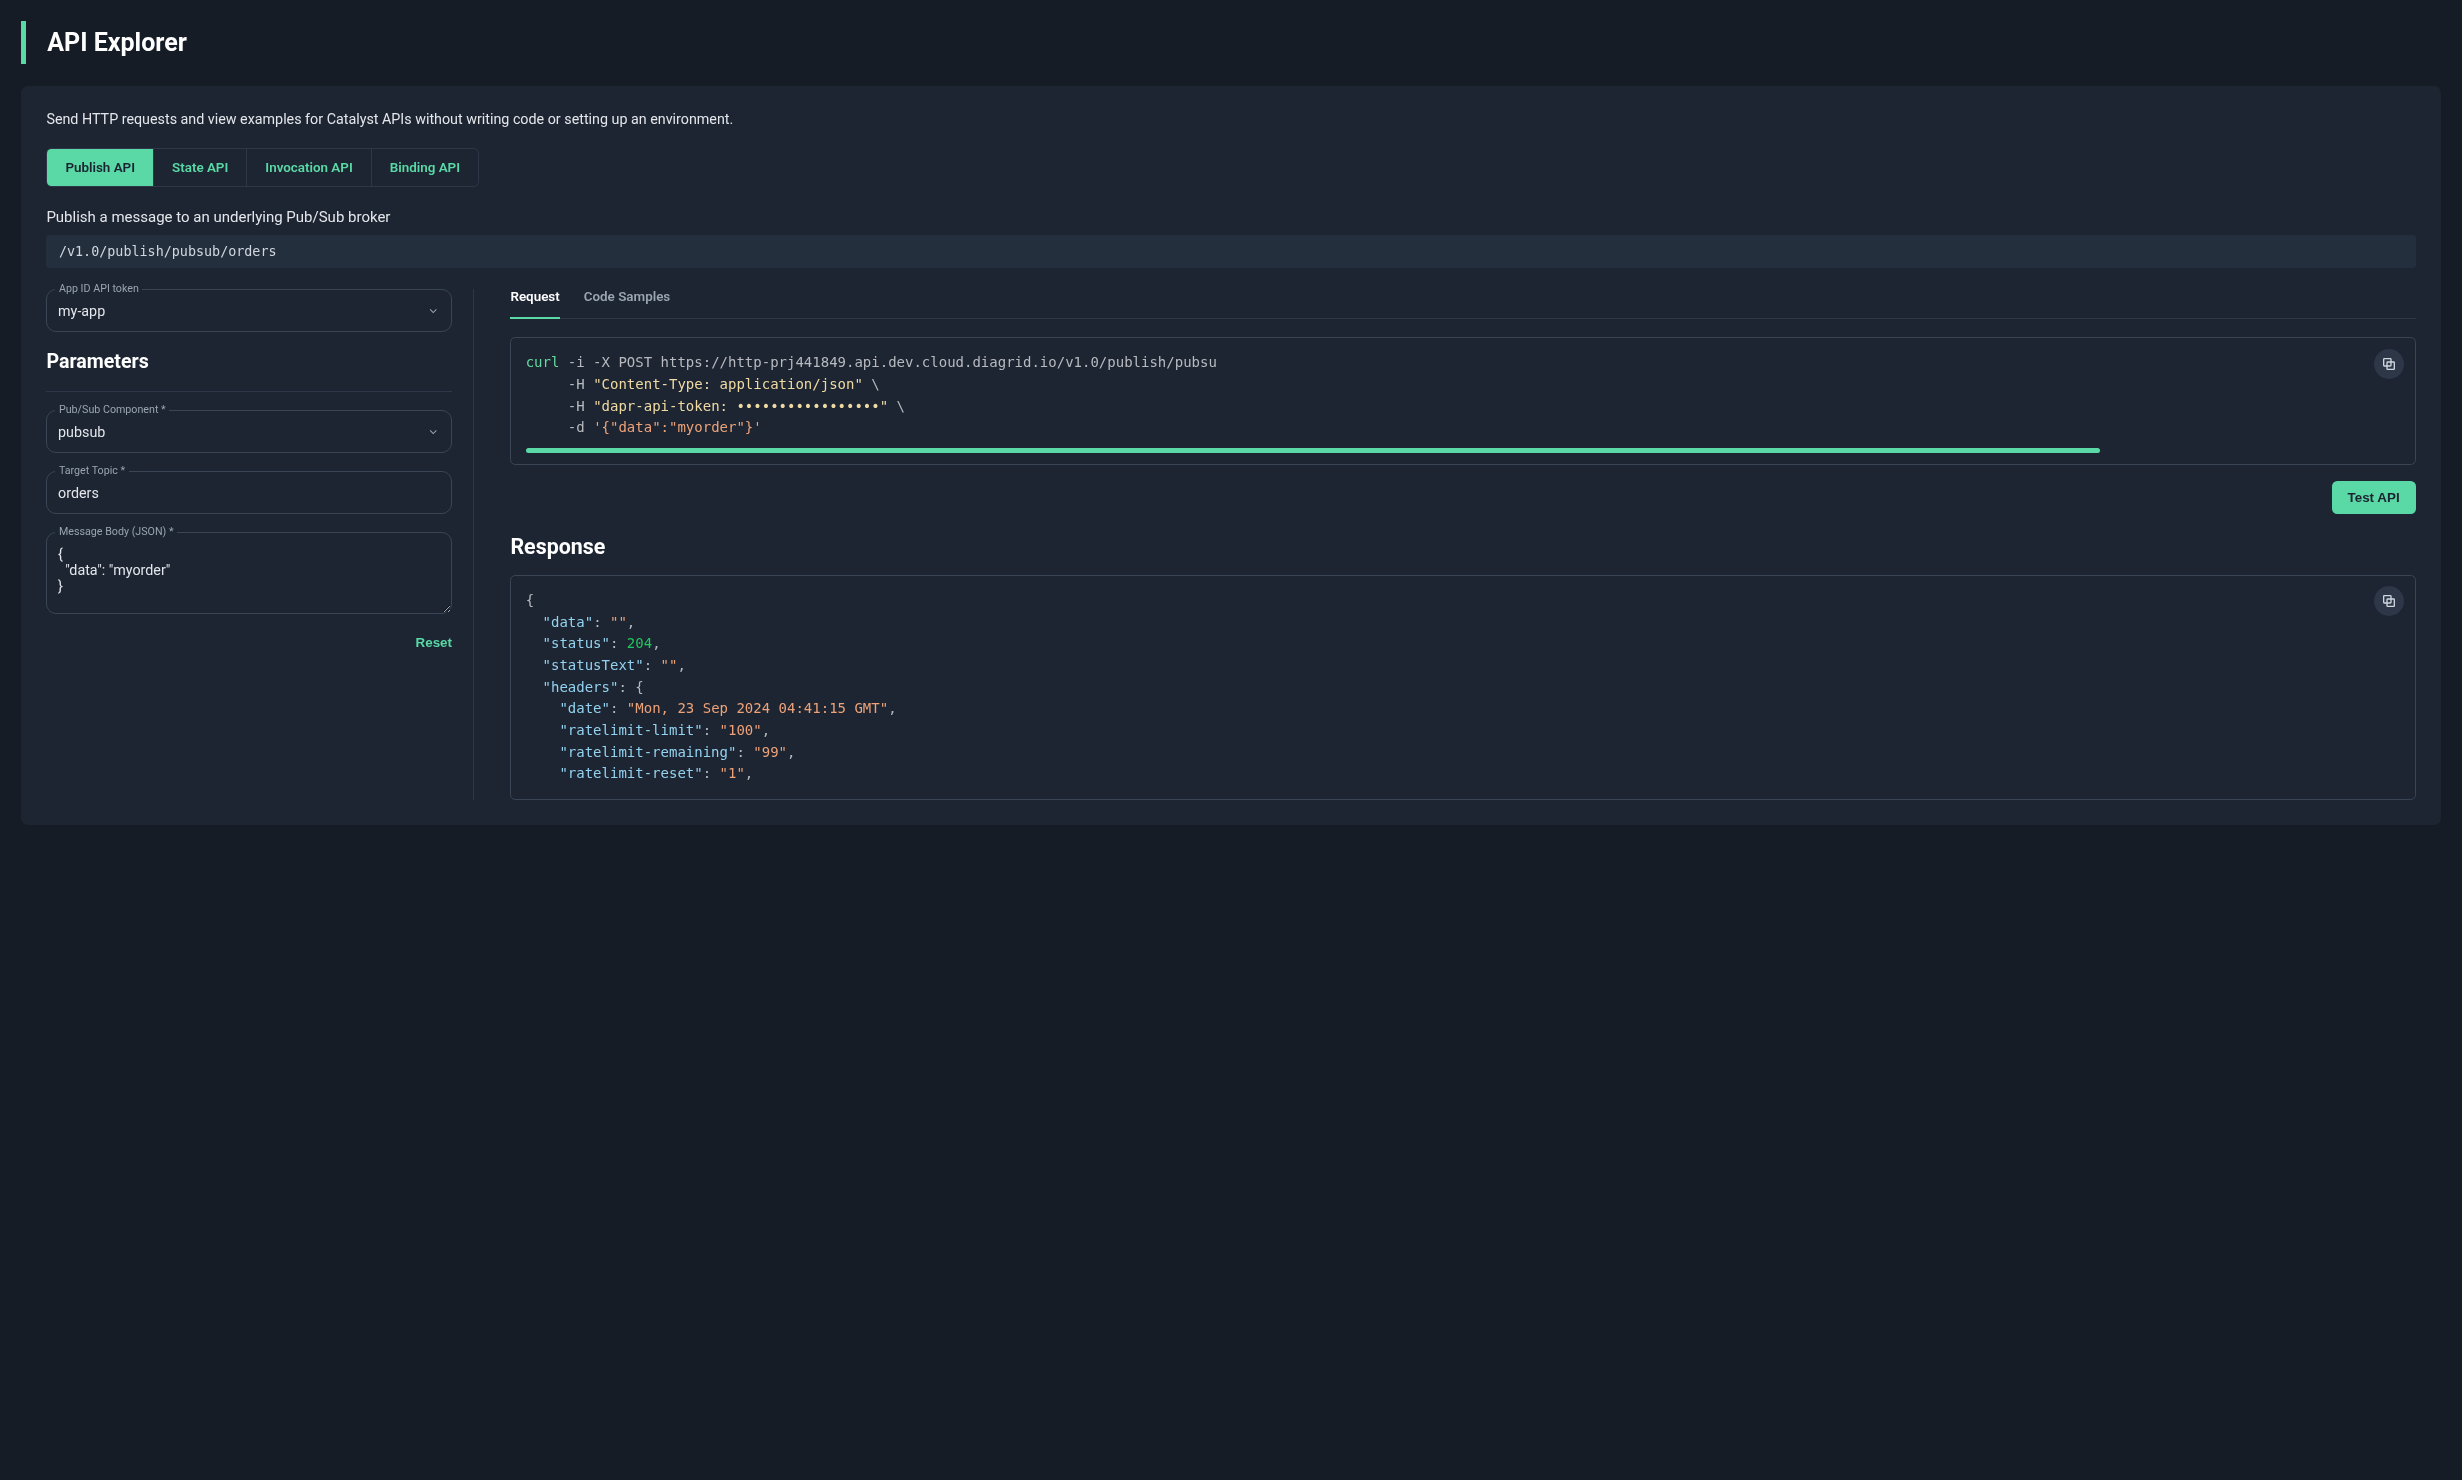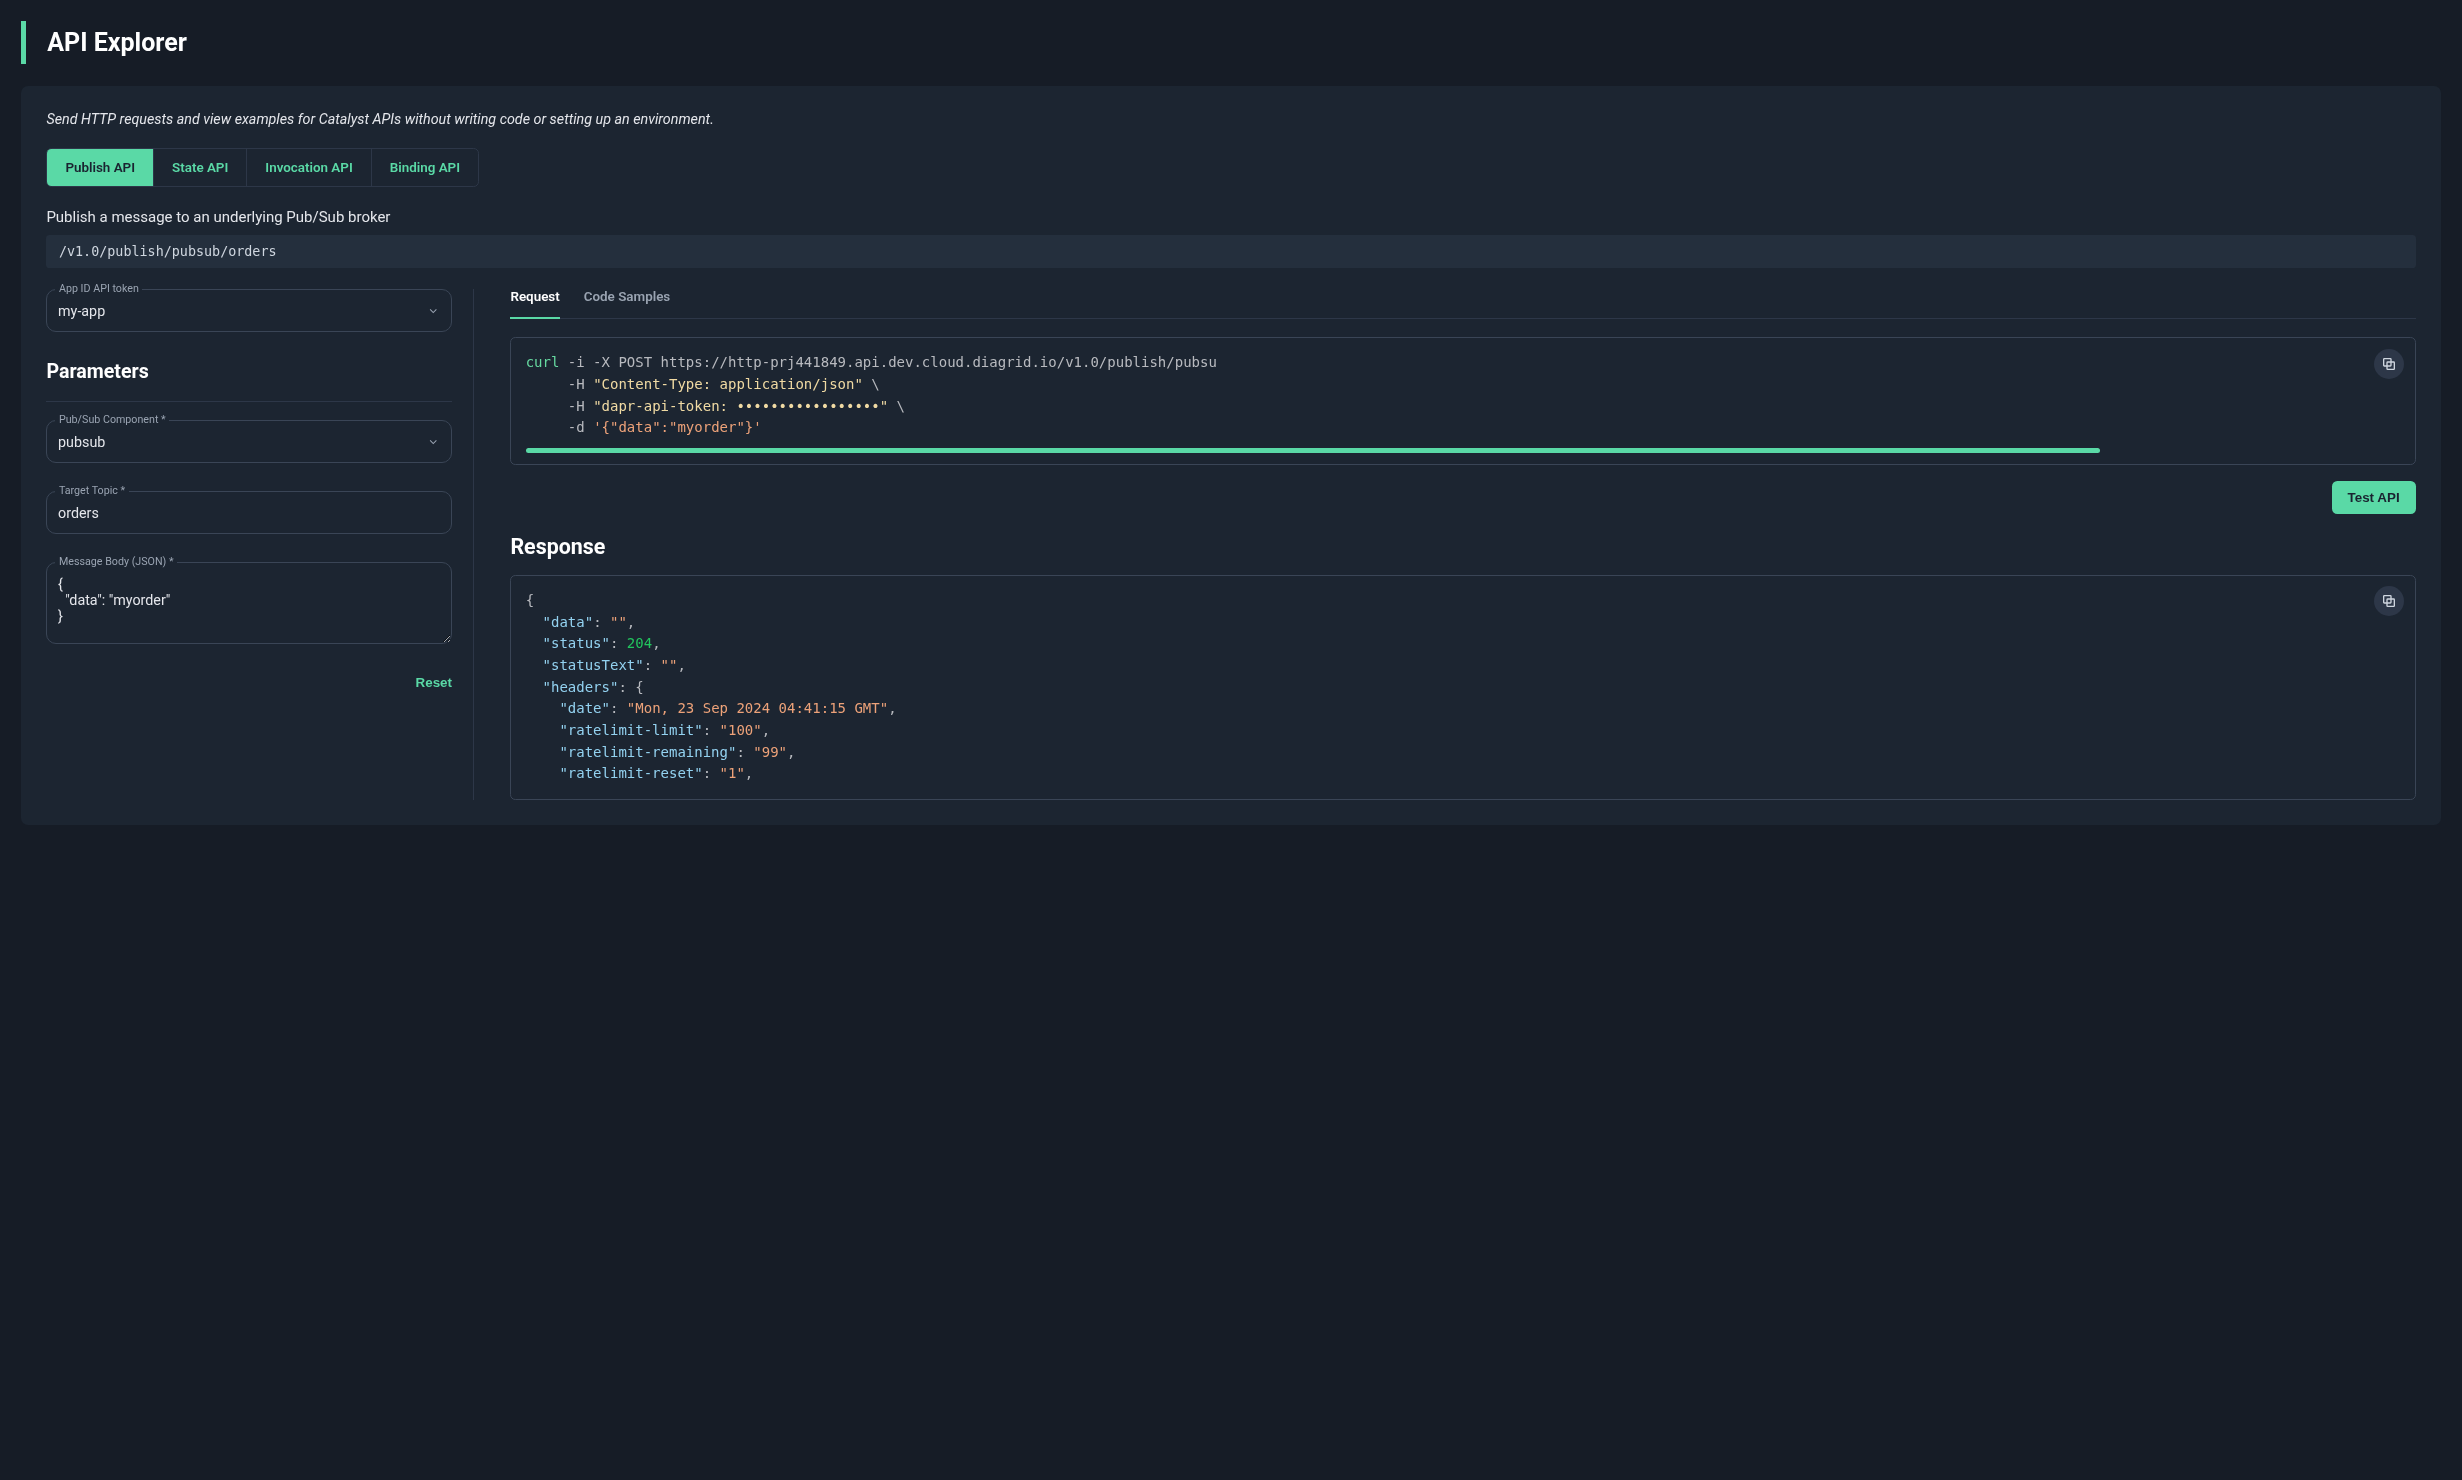--- a/index.html
+++ b/index.html
@@ -29,21 +29,20 @@
 .panel {
   background: #1c2531;
   margin: 0 21.4px;
   border-radius: 7.1px;
   padding: 25px;
 }
 .description {
   color: #e4e6eb;
   font-size: 14.3px;
   margin-bottom: 21.4px;
-  font-style: italic;
 }
 .tabs {
   display: flex;
   border: 0.9px solid #2d3748;
   border-radius: 5.3px;
   overflow: hidden;
   width: fit-content;
   margin-bottom: 21.4px;
 }
 .tab {
@@ -82,21 +81,21 @@
   flex-shrink: 0;
   border-right: 0.9px solid #2d3748;
   padding-right: 21.4px;
 }
 .right-col {
   flex: 1;
   min-width: 0;
 }
 .field {
   position: relative;
-  margin-bottom: 28px;
+  margin-bottom: 18px;
 }
 .field-label {
   position: absolute;
   top: -7.1px;
   left: 9px;
   background: #1c2531;
   padding: 0 3.6px;
   font-size: 10.7px;
   color: #9aa4b2;
 }

